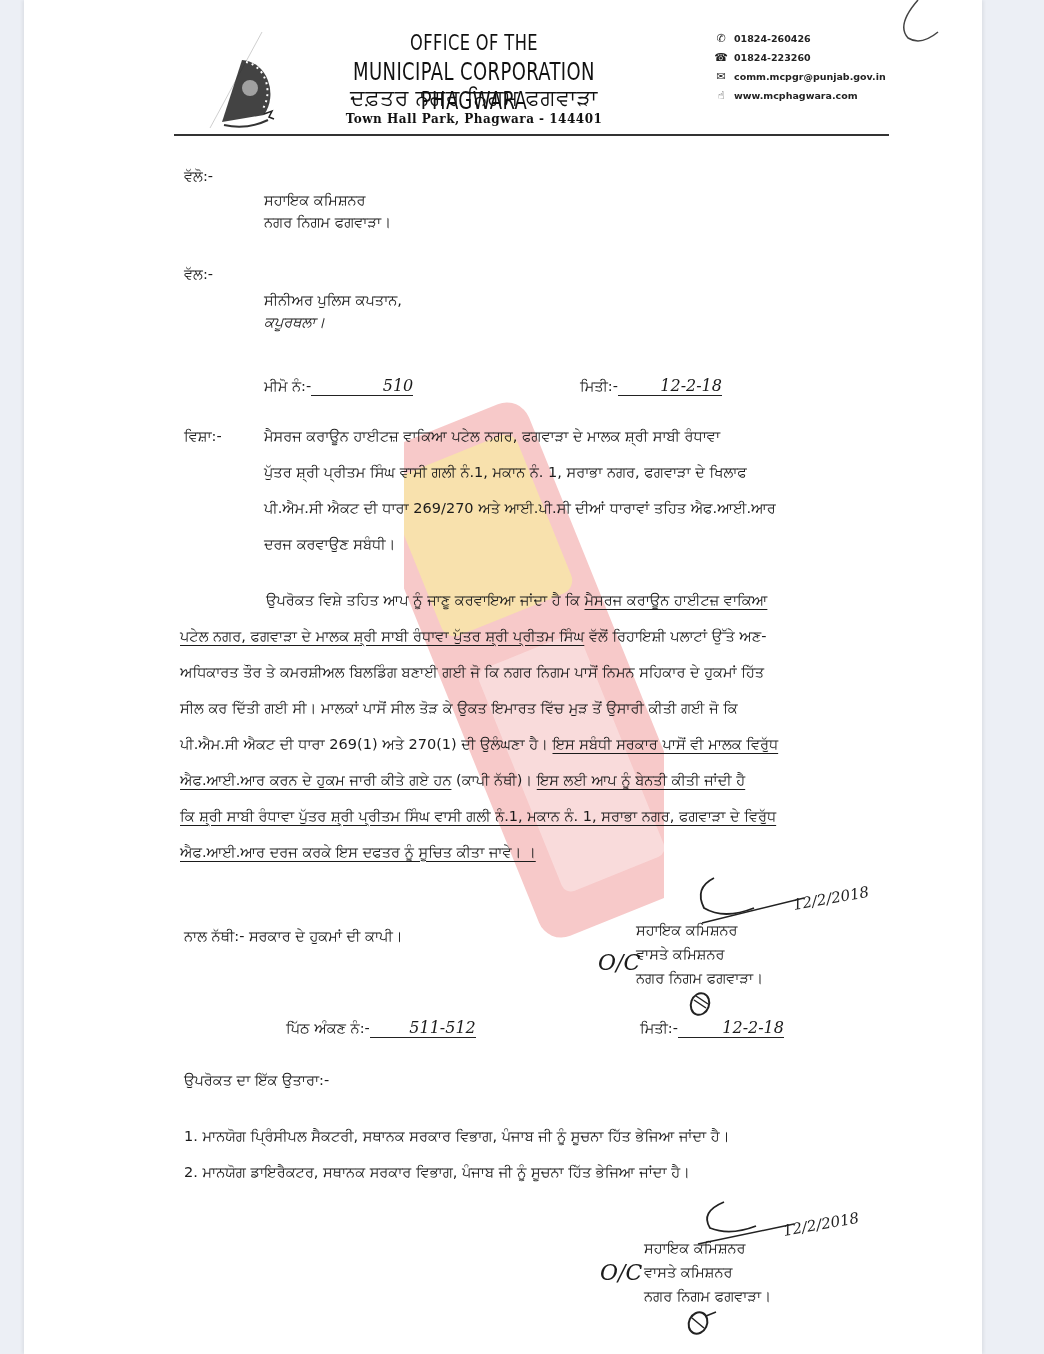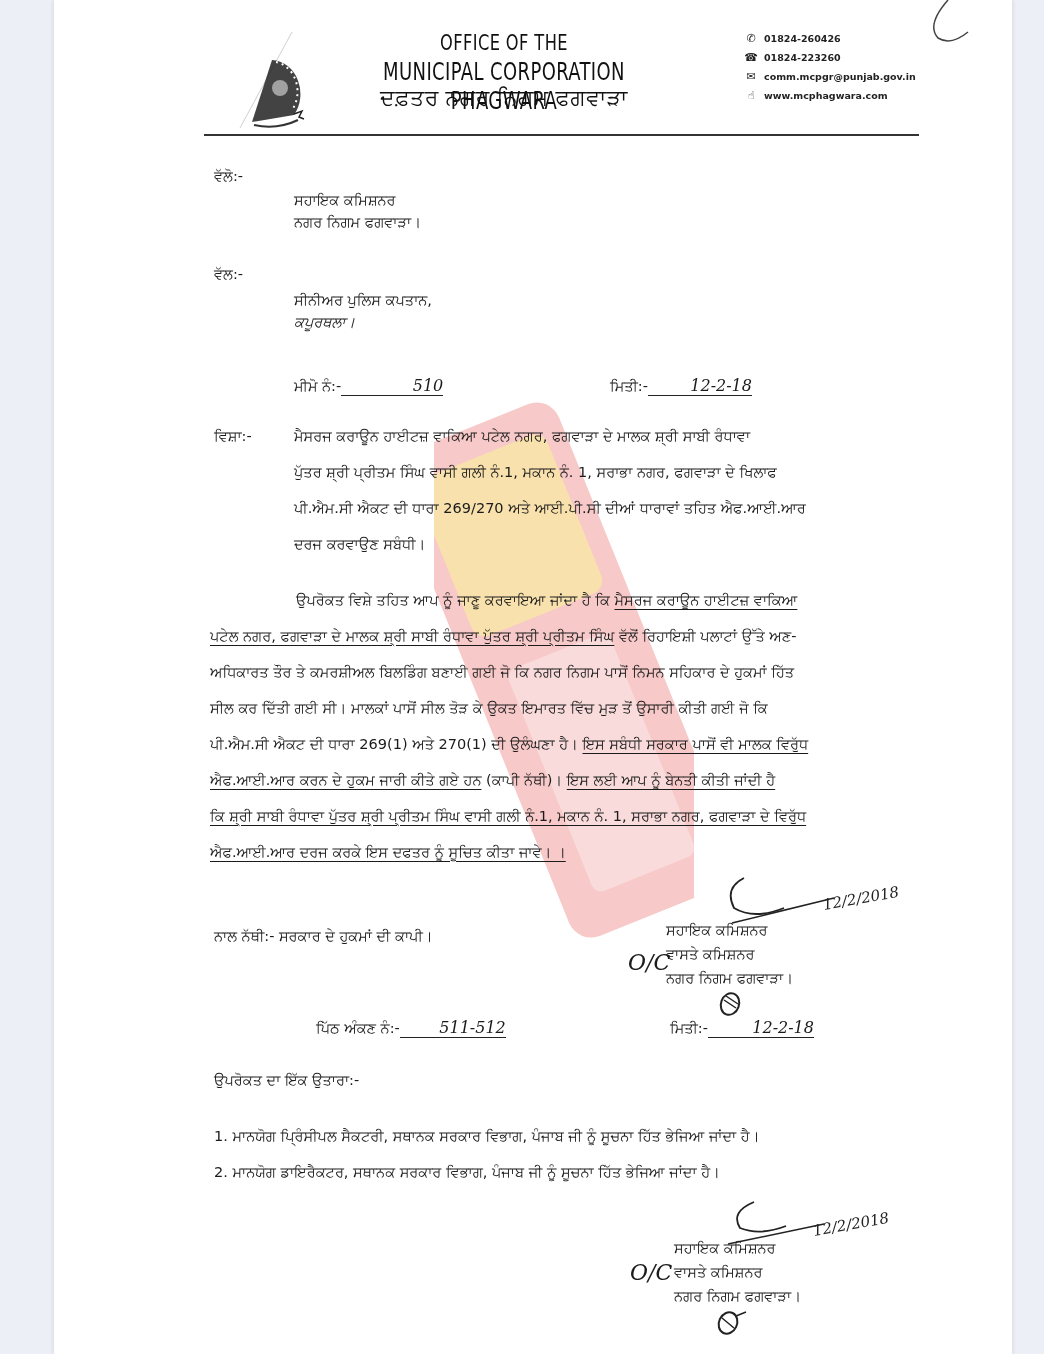--- a/index.html
+++ b/index.html
@@ -4,21 +4,21 @@
 <style>
   html, body { margin:0; padding:0; }
   body {
     width:1044px; height:1354px; overflow:hidden;
     background:#eceff5;
     font-family:"DejaVu Sans", sans-serif;
     color:#1b1b1b;
     position:relative;
   }
   .page {
-    position:absolute; left:54px; top:0; width:958px; height:1354px;
+    position:absolute; left:24px; top:0; width:958px; height:1354px;
     background:#ffffff;
     box-shadow: -2px 0 3px rgba(0,0,0,0.06), 2px 0 3px rgba(0,0,0,0.06);
     overflow:hidden;
   }
   .abs { position:absolute; }
   
   .seal {
     position:absolute; left:178px; top:30px; width:80px; height:100px;
   }
   .hdr-title {
@@ -58,20 +58,21 @@
     <path d="M40 30 A30 34 0 0 1 62 85 L20 92 Z" fill="#222" opacity="0.85"></path>
     <path d="M44 32 A26 30 0 0 1 60 80" stroke="#fff" stroke-width="2" fill="none" stroke-dasharray="2 4"></path>
     <circle cx="48" cy="58" r="8" fill="#fff" opacity="0.5"></circle>
     <path d="M22 95 Q45 100 66 90" stroke="#333" stroke-width="2" fill="none"></path>
     <path d="M62 84 l8 -3 l-3 6 l5 2" stroke="#222" stroke-width="1.5" fill="none"></path>
   </svg>
 
   <div class="hdr-title hdr-1">OFFICE OF THE</div>
   <div class="hdr-title hdr-2">MUNICIPAL CORPORATION PHAGWARA</div>
   <div class="hdr-title hdr-3">ਦਫ਼ਤਰ ਨਗਰ ਨਿਗਮ ਫਗਵਾੜਾ</div>
+  <div class="hdr-title hdr-4">Town Hall Park, Phagwara - 144401</div>
 
   <div class="contact" style="top:32px">
     <span class="ic">✆</span>
     <span>01824-260426</span>
   </div>
   <div class="contact" style="top:51px">
     <span class="ic">☎</span>
     <span>01824-223260</span>
   </div>
   <div class="contact" style="top:70px">

